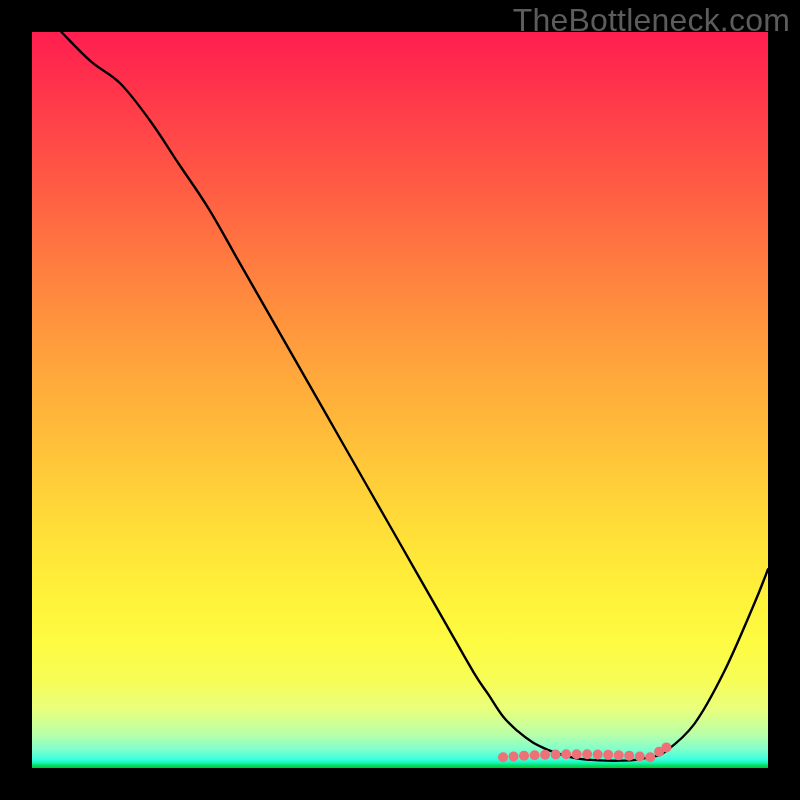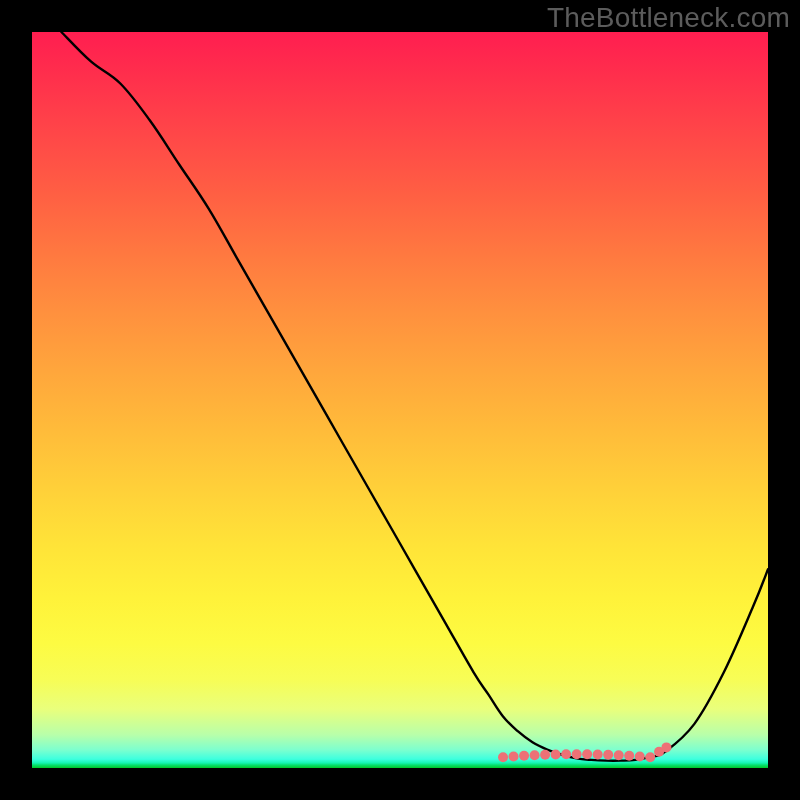--- a/index.html
+++ b/index.html
@@ -15,21 +15,21 @@
     position: relative;
     width: 800px;
     height: 800px;
     background: #000000;
   }
   .watermark {
     position: absolute;
     top: 2px;
     right: 10px;
     color: #5c5c5c;
-    font-size: 28px;
+    font-size: 32px;
     font-weight: 500;
     letter-spacing: 0.2px;
     z-index: 5;
   }
   .plot-area {
     position: absolute;
     left: 32px;
     top: 32px;
     width: 736px;
     height: 736px;

